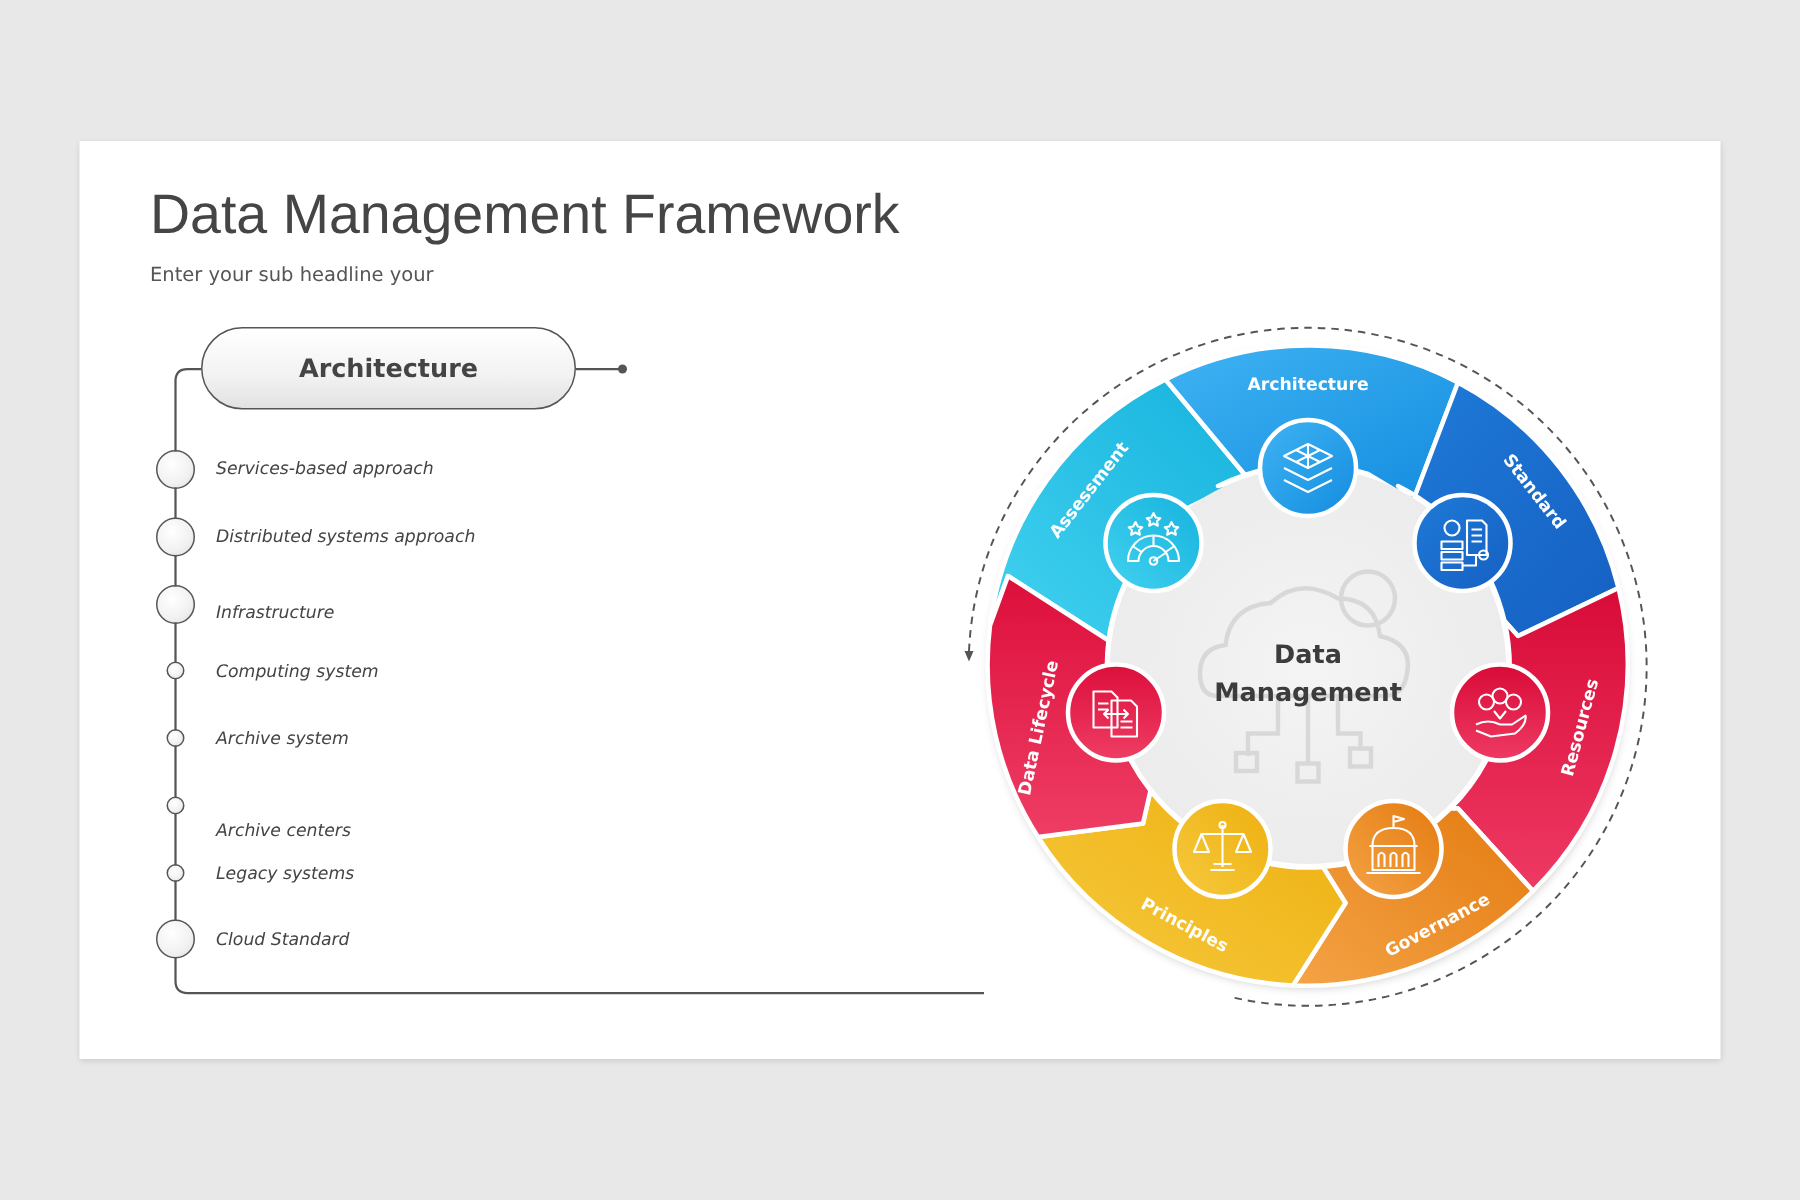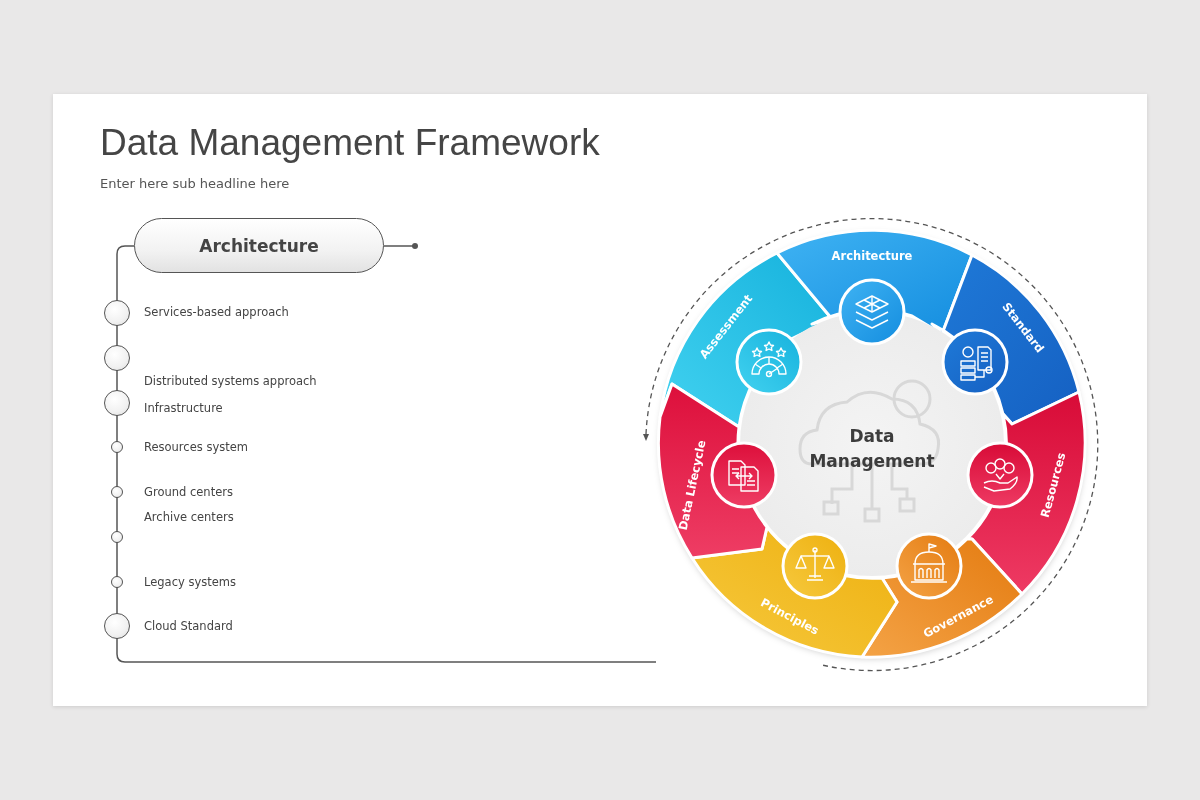--- a/index.html
+++ b/index.html
@@ -2,30 +2,30 @@
 <html><head>
 <meta charset="utf-8">
 <style>
   html,body{margin:0;padding:0;}
   body{width:1200px;height:800px;background:#e9e8e8;position:relative;overflow:hidden;font-family:"Liberation Sans",sans-serif;}
   .slide{position:absolute;left:53px;top:94px;width:1094px;height:612px;background:#ffffff;box-shadow:0 1px 4px rgba(0,0,0,0.12);}
   .title{position:absolute;left:47px;top:28px;font-size:37px;color:#454545;font-family:"Liberation Sans",sans-serif;letter-spacing:0px;white-space:nowrap;}
   .subtitle{position:absolute;left:47px;top:82px;font-size:13px;color:#555;font-family:"DejaVu Sans",sans-serif;}
   .pill{position:absolute;left:81px;top:124px;width:250px;height:55px;border:1.5px solid #555;border-radius:28px;background:linear-gradient(180deg,#ffffff 0%,#f2f2f2 60%,#e2e2e2 100%);box-sizing:border-box;display:flex;align-items:center;justify-content:center;}
   .pill span{font-family:"DejaVu Sans",sans-serif;font-weight:bold;font-size:17px;color:#444;}
-  .item{position:absolute;left:91px;font-family:"DejaVu Sans",sans-serif;font-size:11.5px;color:#444;white-space:nowrap;}
+  .item{position:absolute;left:91px;font-family:"DejaVu Sans",sans-serif;font-size:11.5px;color:#444;white-space:nowrap;font-style:italic;}
   .node{position:absolute;border:1.5px solid #555;border-radius:50%;box-sizing:border-box;background:radial-gradient(circle at 40% 35%,#ffffff 0%,#f1f1f1 60%,#dcdcdc 100%);}
   svg text{font-family:"DejaVu Sans",sans-serif;}
 </style>
 </head>
 <body>
 
 <div class="slide">
   <div class="title">Data Management Framework</div>
-  <div class="subtitle">Enter here sub headline here</div>
+  <div class="subtitle">Enter your sub headline your</div>
 
   <svg style="position:absolute;left:0;top:0;" width="1094" height="612">
 
     <path d="M81 152 L72 152 Q64 152 64 160 L64 560 Q64 568 72 568 L603 568" fill="none" stroke="#555" stroke-width="1.5"></path>
 
     <line x1="331" y1="152" x2="361" y2="152" stroke="#555" stroke-width="1.5"></line>
     <circle cx="362" cy="152" r="3" fill="#555"></circle>
   </svg>
 
   <div class="pill">
@@ -35,25 +35,25 @@
   <div class="node" style="left:51px;top:206px;width:26px;height:26px;"></div>
   <div class="node" style="left:51px;top:251px;width:26px;height:26px;"></div>
   <div class="node" style="left:51px;top:296px;width:26px;height:26px;"></div>
   <div class="node" style="left:58px;top:347px;width:12px;height:12px;"></div>
   <div class="node" style="left:58px;top:392px;width:12px;height:12px;"></div>
   <div class="node" style="left:58px;top:437px;width:12px;height:12px;"></div>
   <div class="node" style="left:58px;top:482px;width:12px;height:12px;"></div>
   <div class="node" style="left:51px;top:519px;width:26px;height:26px;"></div>
 
   <div class="item" style="top:211px;">Services-based approach</div>
-  <div class="item" style="top:256px;margin-top:24px;">Distributed systems approach</div>
+  <div class="item" style="top:256px;">Distributed systems approach</div>
   <div class="item" style="top:307px;">Infrastructure</div>
-  <div class="item" style="top:346px;">Resources system</div>
-  <div class="item" style="top:391px;">Ground centers</div>
-  <div class="item" style="top:416px;">Archive centers</div>
+  <div class="item" style="top:346px;">Computing system</div>
+  <div class="item" style="top:391px;">Archive system</div>
+  <div class="item" style="top:452px;">Archive centers</div>
   <div class="item" style="top:481px;">Legacy systems</div>
   <div class="item" style="top:525px;">Cloud Standard</div>
 
   <svg style="position:absolute;left:589px;top:120px;" width="460" height="460" viewBox="-230 -230 460 460">
     <defs>
       <linearGradient id="gArch" x1="0" y1="0" x2="1" y2="1">
           <stop offset="0" stop-color="#3fb3f3"></stop>
           <stop offset="1" stop-color="#148ddf"></stop>
         </linearGradient>
       <linearGradient id="gStd" x1="0" y1="0" x2="1" y2="1">

